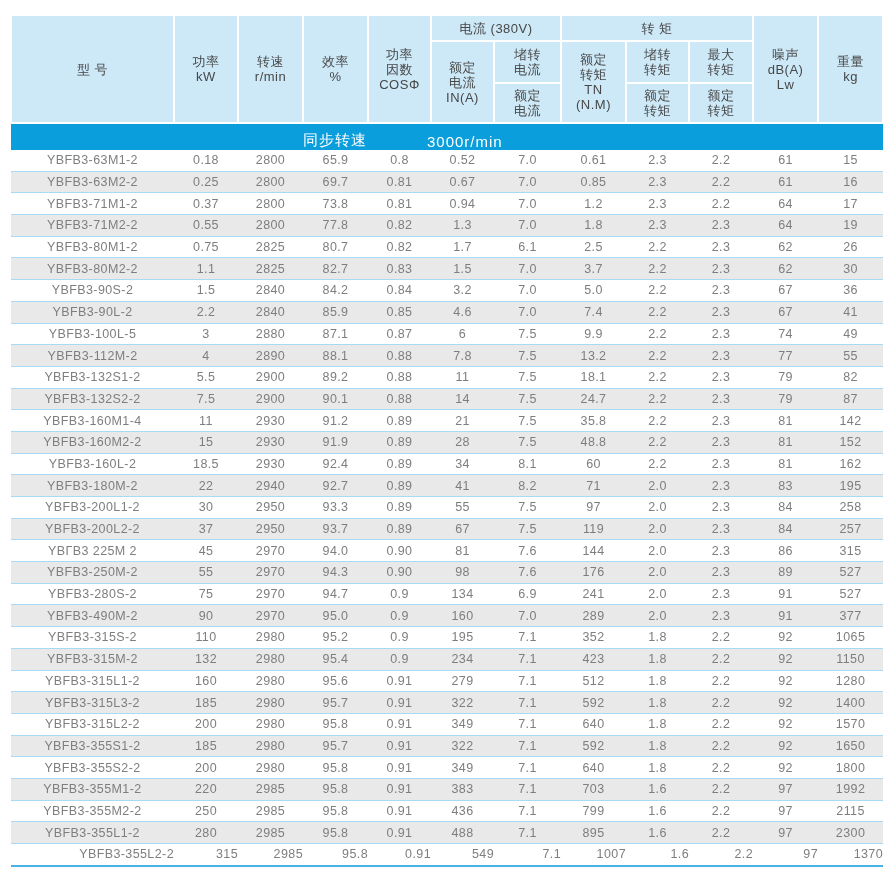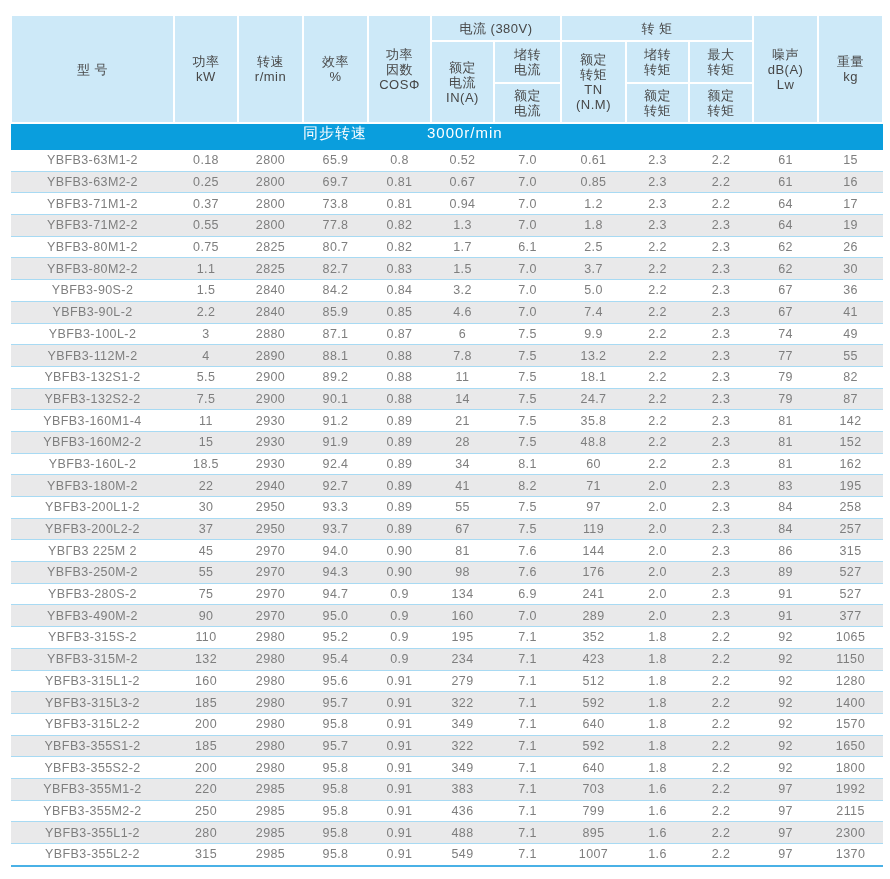--- a/index.html
+++ b/index.html
@@ -7,29 +7,29 @@
   table.catalog{position:absolute;left:10px;top:14px;width:872px;border-collapse:collapse;table-layout:fixed;}
   thead th{
     background:#cde9f8;border:2px solid #ffffff;font-weight:normal;
     font-size:13px;color:#474747;line-height:15px;padding:0;
     vertical-align:middle;white-space:pre-line;letter-spacing:0.5px;
   }
   tr.hr1{height:26px;}
   tr.hr2{height:42px;}
   tr.hr3{height:40px;}
   td.banner-td{background:#0a9edd;height:26px;padding:0;border-top:1px solid #ffffff;}
-  .banner-inner{display:flex;align-items:flex-start;height:26px;margin-left:292px;gap:60px;
+  .banner-inner{display:flex;align-items:flex-end;height:26px;margin-left:292px;gap:60px;
     color:#ffffff;font-size:15px;letter-spacing:1px;}
   tbody.data td{
     height:20.7px;padding:0;text-align:center;vertical-align:middle;
     font-size:12.5px;color:#7e7e7e;letter-spacing:0.4px;
     border-bottom:1px solid #a8daf3;overflow:hidden;white-space:nowrap;
   }
   tbody.data tr.alt td{background:#e9e9ea;}
-  tbody.data tr:last-child td{border-bottom:2px solid #4ab1e6;}
+  tbody.data tr:last-child td{border-bottom:2px solid #4ab1e6;text-align:right;}
 </style>
 </head>
 <body>
 
 <table class="catalog">
   <colgroup>
     <col style="width:163px">
       <col style="width:64px">
       <col style="width:65px">
     <col style="width:65px">
@@ -203,21 +203,21 @@
         <td>0.85</td>
         <td>4.6</td>
         <td>7.0</td>
         <td>7.4</td>
         <td>2.2</td>
         <td>2.3</td>
         <td>67</td>
         <td>41</td>
       </tr>
       <tr>
-        <td>YBFB3-100L-2</td>
+        <td>YBFB3-100L-5</td>
         <td>3</td>
         <td>2880</td>
         <td>87.1</td>
         <td>0.87</td>
         <td>6</td>
         <td>7.5</td>
         <td>9.9</td>
         <td>2.2</td>
         <td>2.3</td>
         <td>74</td>

